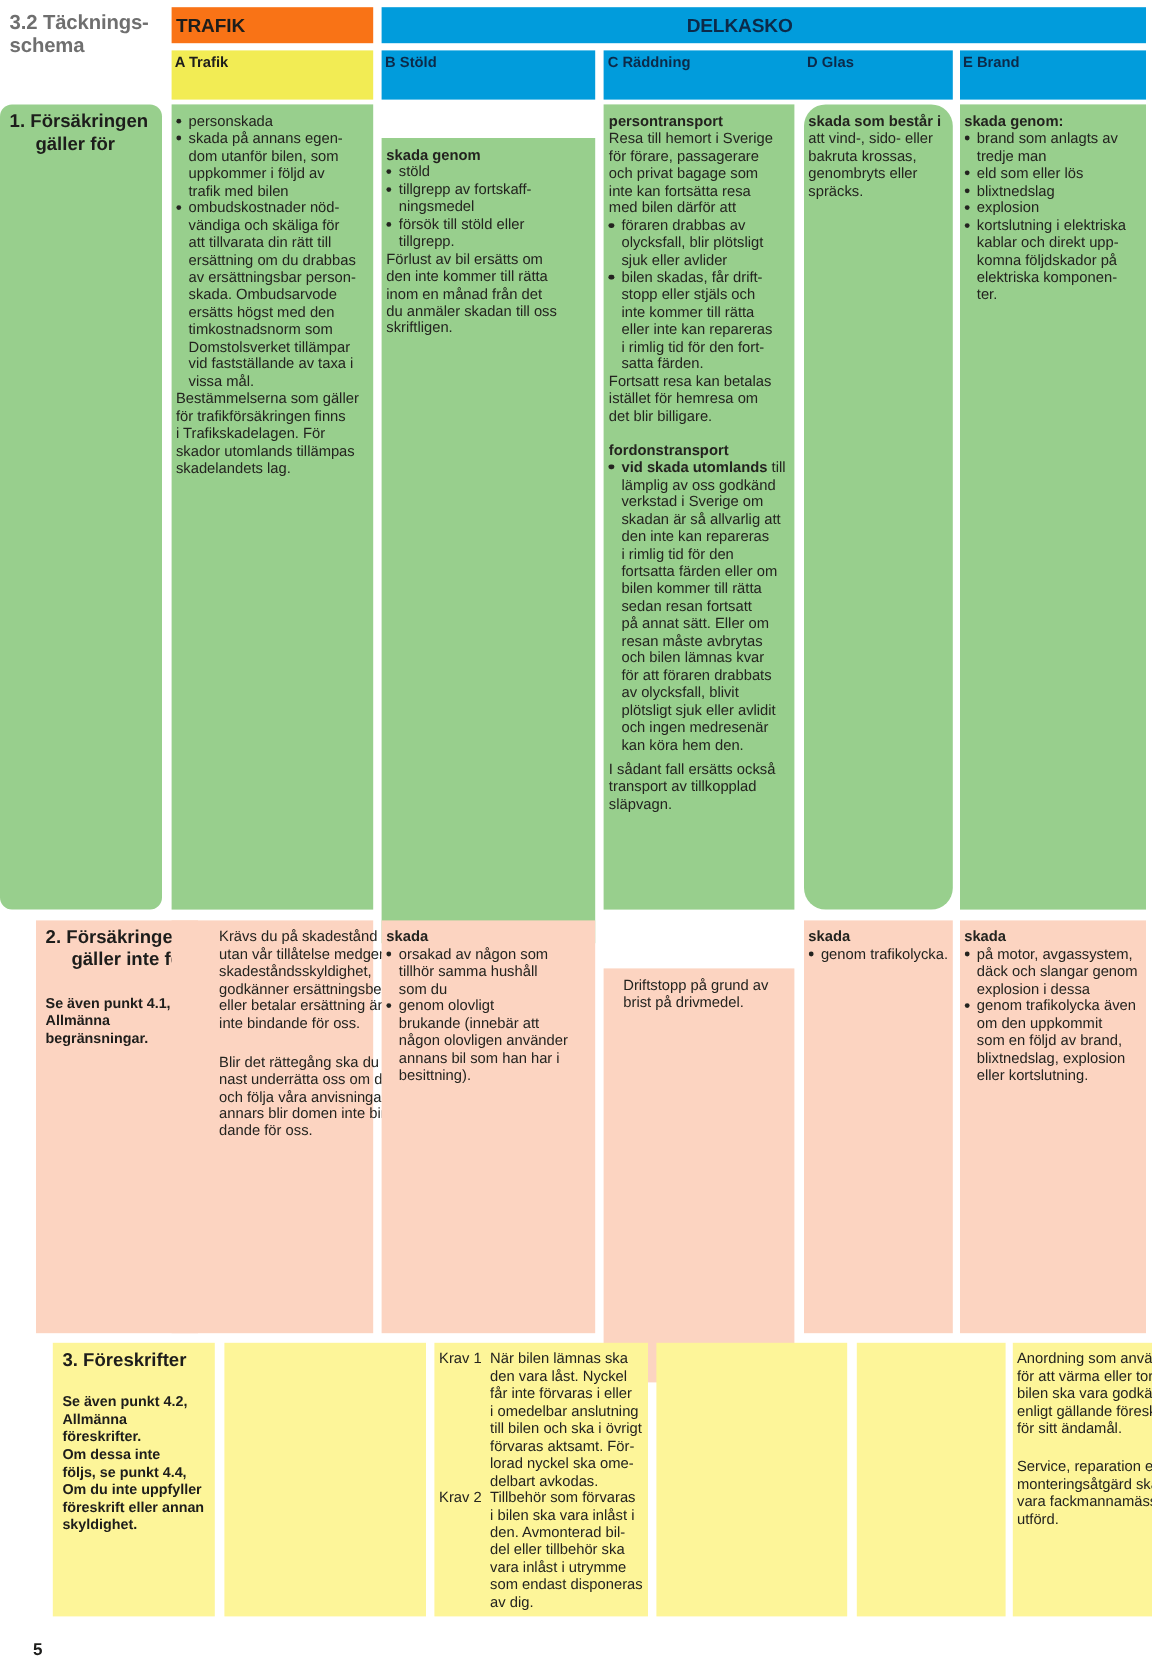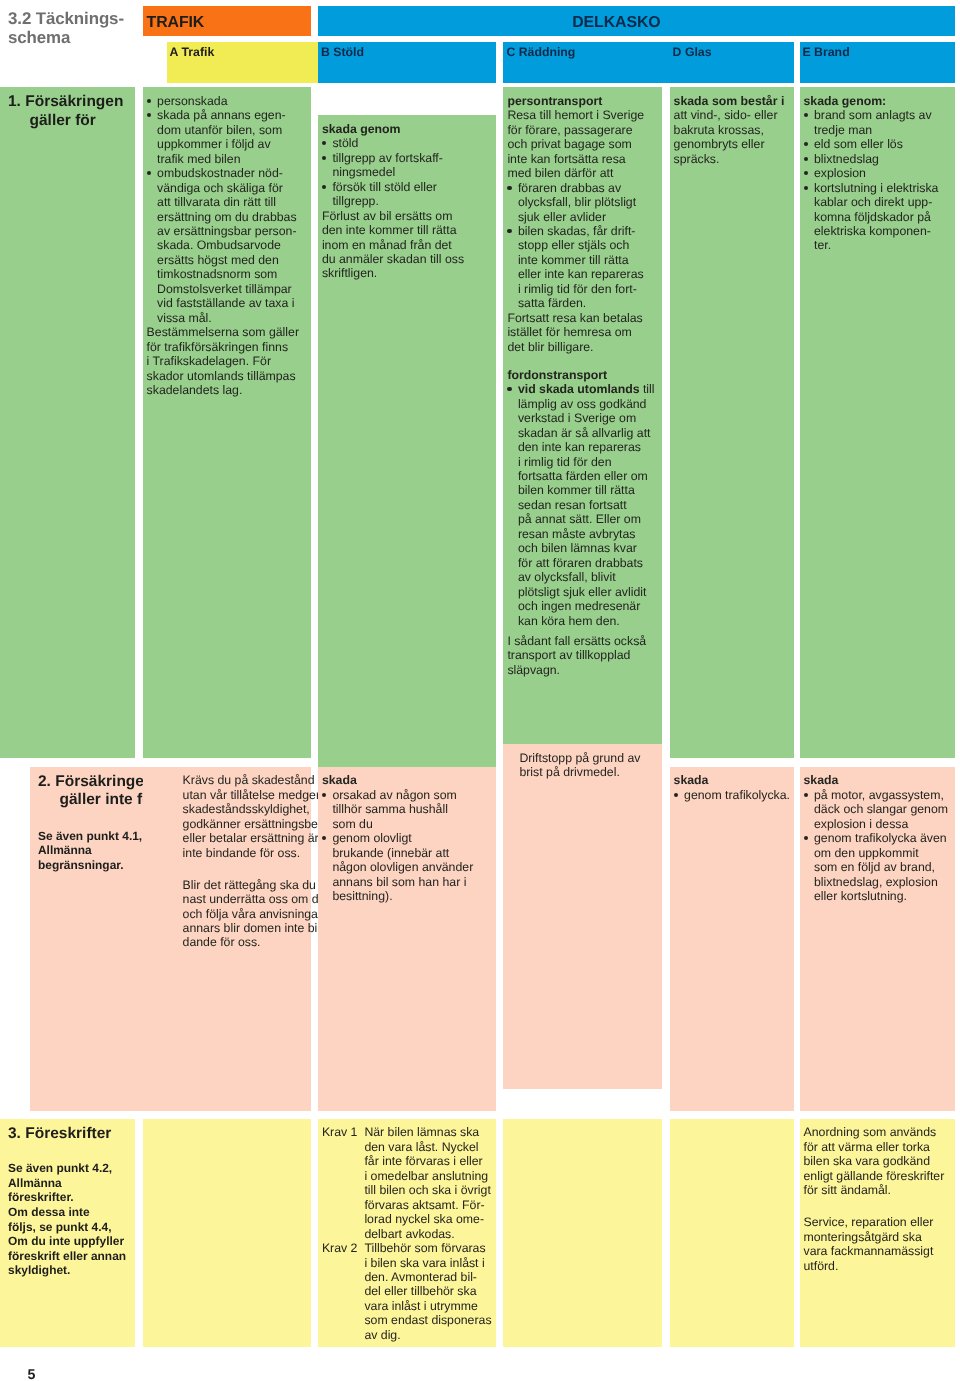--- a/index.html
+++ b/index.html
@@ -26,21 +26,21 @@
   .band-delkasko{background:#019cdc;}
   .band-title{position:absolute;font-size:15.9px;line-height:15.9px;font-weight:bold;color:#0c2a49;letter-spacing:-0.1px;}
   .sub{position:absolute;box-sizing:border-box;}
   .sub-label{position:absolute;left:3.0px;top:3.7px;font-size:12.3px;line-height:12.3px;font-weight:bold;color:#0c2a49;}
   .sub-yellow{background:#f2ec54;}
   .sub-yellow .sub-label{color:#1d1d1b;}
   .sub-blue{background:#019cdc;}
 
   .green{background:#98cf8d;}
   .pink{background:#fcd4c1;}
-  .yellow{background:#fdf599;}
+  .yellow{background:#fdf599;margin-left:44px;}
 
   .txt{font-size:12.3px;line-height:14.47px;color:#23231f;white-space:nowrap;}
   .pad{padding:6.8px 5px 6px 4.0px;}
   .gap-lg{height:17.5px;}
   .gap-md{height:13.5px;}
   .gap-sm{height:5.7px;}
   .bold{font-weight:bold;}
 
   ul.bl{list-style:none;margin:0;padding:0;}
   ul.bl li{position:relative;padding-left:10.5px;margin:0;}
@@ -67,37 +67,37 @@
     <div>schema</div>
   </div>
 
   <div class="band band-trafik" style="left:142.6px;top:6px;width:168.5px;height:30px;">
     <span class="band-title" style="left:4.0px;top:8.5px;">TRAFIK</span>
   </div>
   <div class="band band-delkasko" style="left:317.9px;top:6px;width:637.1px;height:30px;">
     <span class="band-title" style="left:254.3px;top:8.5px;">DELKASKO</span>
   </div>
 
-  <div class="sub sub-yellow" style="left:142.6px;top:42px;width:168.5px;height:41px;margin-left:24px;">
+  <div class="sub sub-yellow" style="left:142.6px;top:42px;width:168.5px;height:41px;">
     <span class="sub-label">A Trafik</span>
   </div>
   <div class="sub sub-blue" style="left:317.9px;top:42px;width:178.3px;height:41px;">
     <span class="sub-label">B Stöld</span>
   </div>
   <div class="sub sub-blue" style="left:503.4px;top:42px;width:167px;height:41px;">
     <span class="sub-label">C Räddning</span>
   </div>
   <div class="sub sub-blue" style="left:669.6px;top:42px;width:124.0px;height:41px;">
     <span class="sub-label">D Glas</span>
   </div>
   <div class="sub sub-blue" style="left:799.5px;top:42px;width:155.5px;height:41px;">
     <span class="sub-label">E Brand</span>
   </div>
 
-  <div class="cell green" style="left:0px;top:87px;width:135.1px;height:671px;">
+  <div class="cell green" style="left:0px;top:87px;width:135.1px;height:671px;border-radius:10px;">
     <div class="rowhead" style="padding:6px 5px 0 8px;">1. Försäkringen<br>gäller för</div>
   </div>
 
   <div class="cell green txt pad" style="left:142.6px;top:87px;width:168.5px;height:671px;">
     <ul class="bl">
         <li>personskada</li>
         <li>skada på annans egen-<br>dom utanför bilen, som<br>uppkommer i följd av<br>trafik med bilen</li>
         <li>ombudskostnader nöd-<br>vändiga och skäliga för<br>att tillvarata din rätt till<br>ersättning om du drabbas<br>av ersättningsbar person-<br>skada. Ombudsarvode<br>ersätts högst med den<br>timkostnadsnorm som<br>Domstolsverket tillämpar<br>vid fastställande av taxa i<br>vissa mål.</li>
       </ul>
     <div>Bestämmelserna som gäller<br>för trafikförsäkringen finns<br>i Trafikskadelagen. För<br>skador utomlands tillämpas<br>skadelandets lag.</div>
@@ -123,21 +123,21 @@
     <div>Fortsatt resa kan betalas<br>istället för hemresa om<br>det blir billigare.</div>
     <div class="gap-md"></div>
     <div class="bold">fordonstransport</div>
     <ul class="bl">
         <li><b>vid skada utomlands</b> till<br>lämplig av oss godkänd<br>verkstad i Sverige om<br>skadan är så allvarlig att<br>den inte kan repareras<br>i rimlig tid för den<br>fortsatta färden eller om<br>bilen kommer till rätta<br>sedan resan fortsatt<br>på annat sätt. Eller om<br>resan måste avbrytas<br>och bilen lämnas kvar<br>för att föraren drabbats<br>av olycksfall, blivit<br>plötsligt sjuk eller avlidit<br>och ingen medresenär<br>kan köra hem den.</li>
       </ul>
     <div class="gap-sm"></div>
     <div>I sådant fall ersätts också<br>transport av tillkopplad<br>släpvagn.</div>
   </div>
 
-  <div class="cell green txt pad" style="left:669.6px;top:87px;width:124.0px;height:671px;">
+  <div class="cell green txt pad" style="left:669.6px;top:87px;width:124.0px;height:671px;border-radius:18px;">
     <div class="bold">skada som består i</div>
     <div>att vind-, sido- eller<br>bakruta krossas,<br>genombryts eller<br>spräcks.</div>
   </div>
 
   <div class="cell green txt pad" style="left:799.5px;top:87px;width:155.5px;height:671px;">
     <div class="bold">skada genom:</div>
     <ul class="bl">
         <li>brand som anlagts av<br>tredje man</li>
         <li>eld som eller lös</li>
         <li>blixtnedslag</li>
@@ -158,21 +158,21 @@
   </div>
 
   <div class="cell pink txt pad" style="left:317.9px;top:766.5px;width:178.3px;height:344.5px;">
     <div class="bold">skada</div>
     <ul class="bl">
         <li>orsakad av någon som<br>tillhör samma hushåll<br>som du</li>
         <li>genom olovligt<br>brukande (innebär att<br>någon olovligen använder<br>annans bil som han har i<br>besittning).</li>
       </ul>
   </div>
 
-  <div class="cell pink txt pad" style="left:503.4px;top:744px;width:159.1px;height:344.5px;padding-left:16px;">
+  <div class="cell pink txt pad" style="left:503.4px;top:807px;width:159.1px;height:344.5px;padding-left:16px;">
     <div>Driftstopp på grund av<br>brist på drivmedel.</div>
   </div>
 
   <div class="cell pink txt pad" style="left:669.6px;top:766.5px;width:124.0px;height:344.5px;">
     <div class="bold">skada</div>
     <ul class="bl">
         <li>genom trafikolycka.</li>
       </ul>
   </div>
 

